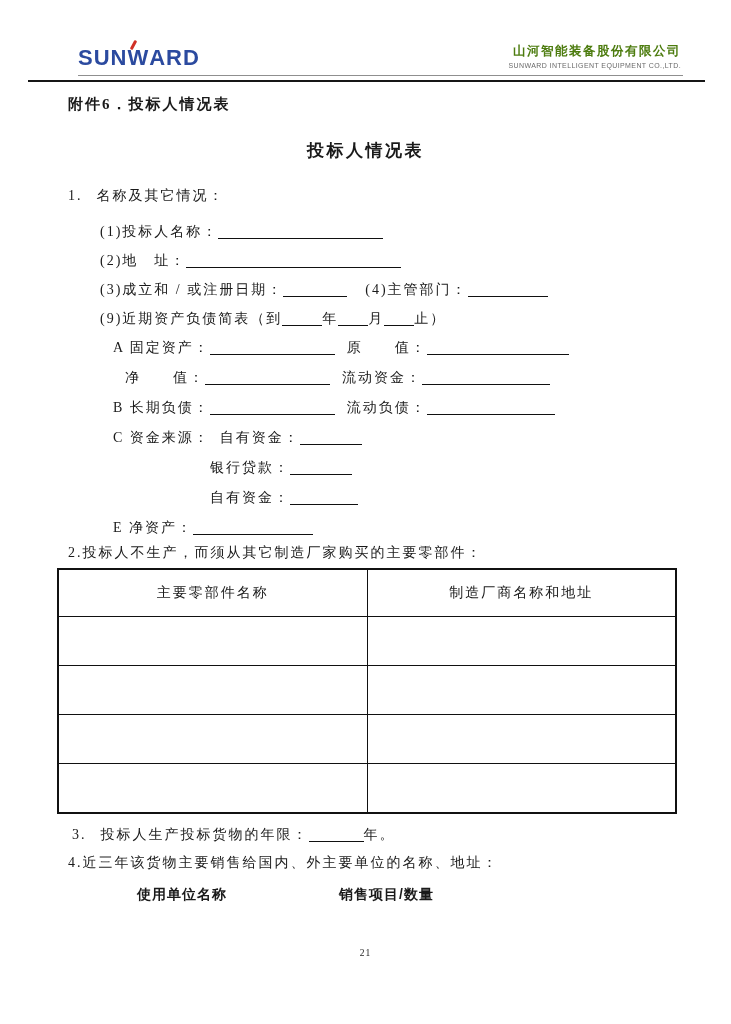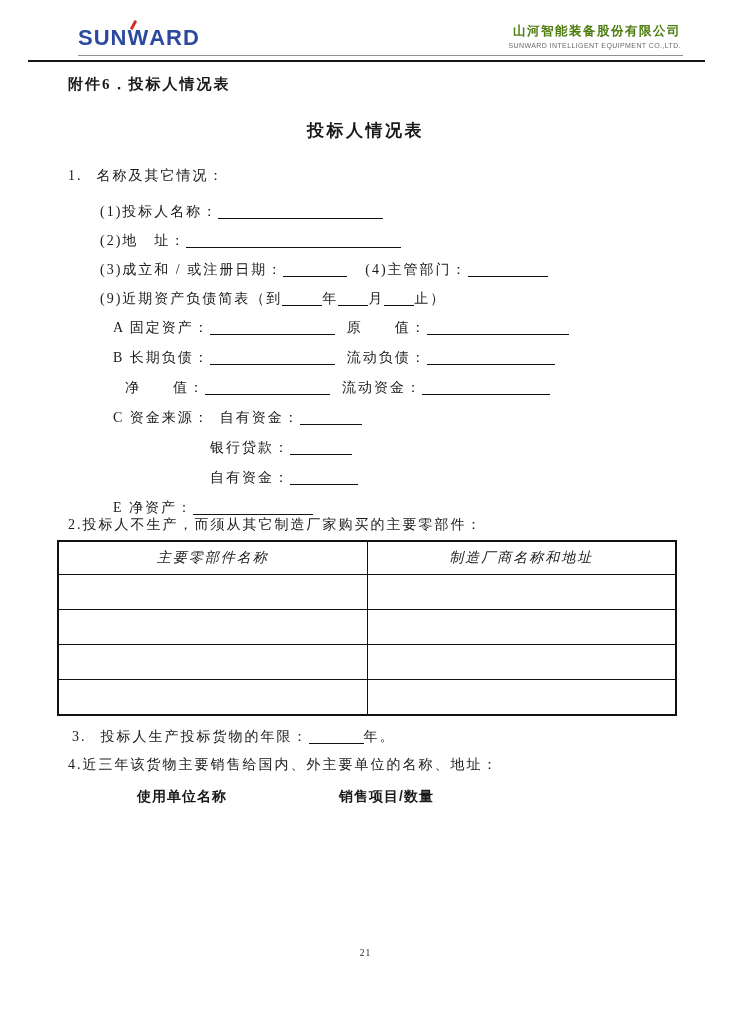--- a/index.html
+++ b/index.html
@@ -3,21 +3,21 @@
 <meta charset="utf-8">
 <style>
   html,body{margin:0;padding:0;background:#e8e8e8;}
   .page{
     width:731px;height:1024px;position:relative;margin:0 auto;
     background:#ffffff;color:#1a1a1a;
     font-family:"Liberation Serif","DejaVu Serif",serif;
     font-size:14px;overflow:hidden;
   }
   
-  .header{padding-top:24px;}
+  .header{padding-top:44px;}
   .header-row{display:flex;justify-content:space-between;align-items:flex-end;padding:0 50px 0 78px;}
   .logo{
     font-family:"Liberation Sans","DejaVu Sans",sans-serif;
     font-weight:bold;font-size:22px;letter-spacing:1px;color:#2b4a9f;
     line-height:26px;position:relative;
   }
   .logo .w-wrap{position:relative;display:inline-block;}
   .logo .red-mark{
     position:absolute;top:-5px;left:5px;width:3px;height:10px;
     background:#d03026;transform:rotate(28deg);border-radius:1px;
@@ -63,21 +63,21 @@
   .gap10{margin-left:10px;}
   .finblock-start{}
   .item2{margin-top:-2px;margin-bottom:8px;}
   
   .parts-table{
     border-collapse:collapse;margin:0 0 0 57px;width:620px;
     border:2.5px solid #111;table-layout:fixed;
   }
   .parts-table th,.parts-table td{
     border:1.8px solid #111;font-weight:normal;font-size:14px;
-    letter-spacing:2px;text-align:center;padding:4px;font-style:italic;
+    letter-spacing:2px;text-align:center;padding:11px;
   }
   .parts-table th{height:24px;}
   .parts-table td{height:26px;}
   
   .item3{margin-top:12px;}
   .usage-cols{
     margin:16px 0 0 137px;font-weight:bold;letter-spacing:1px;
     font-family:"Liberation Sans","DejaVu Sans",sans-serif;font-size:14px;
   }
   .usage-cols .right{margin-left:112px;}
@@ -129,42 +129,42 @@
 
 
     <div class="line ml100">
       <span>(9)近期资产负债简表（到</span><span class="ul" style="width:40px"></span><span>年</span><span class="ul" style="width:30px"></span><span>月</span><span class="ul" style="width:30px"></span><span>止）</span>
     </div>
 
     <div class="line fin ml113 finblock-start">
       <span>A 固定资产：</span><span class="ul" style="width:125px"></span><span class="gap12">原　　值：</span><span class="ul" style="width:142px"></span>
     </div>
 
+    <div class="line fin ml125">
+      <span>净　　值：</span><span class="ul" style="width:125px"></span><span class="gap12">流动资金：</span><span class="ul" style="width:128px"></span>
+    </div>
+
     <div class="line fin ml113">
       <span>B 长期负债：</span><span class="ul" style="width:125px"></span><span class="gap12">流动负债：</span><span class="ul" style="width:128px"></span>
     </div>
 
-    <div class="line fin ml125">
-      <span>净　　值：</span><span class="ul" style="width:125px"></span><span class="gap12">流动资金：</span><span class="ul" style="width:128px"></span>
-    </div>
-
     <div class="line fin ml113">
       <span>C 资金来源：</span><span class="gap10">自有资金：</span><span class="ul" style="width:62px"></span>
     </div>
 
     <div class="line fin ml210">
       <span>银行贷款：</span><span class="ul" style="width:62px"></span>
     </div>
 
 
     <div class="line fin ml210">
       <span>自有资金：</span><span class="ul" style="width:68px"></span>
     </div>
 
-    <div class="line ml113" style="margin-bottom:4px;">
+    <div class="line ml113" style="margin-bottom:12px;">
       <span>E 净资产：</span><span class="ul" style="width:120px"></span>
     </div>
 
     <div class="line ml68 item2">
       <span>2.投标人不生产，而须从其它制造厂家购买的主要零部件：</span>
     </div>
 
     <table class="parts-table">
       <thead>
         <tr>

